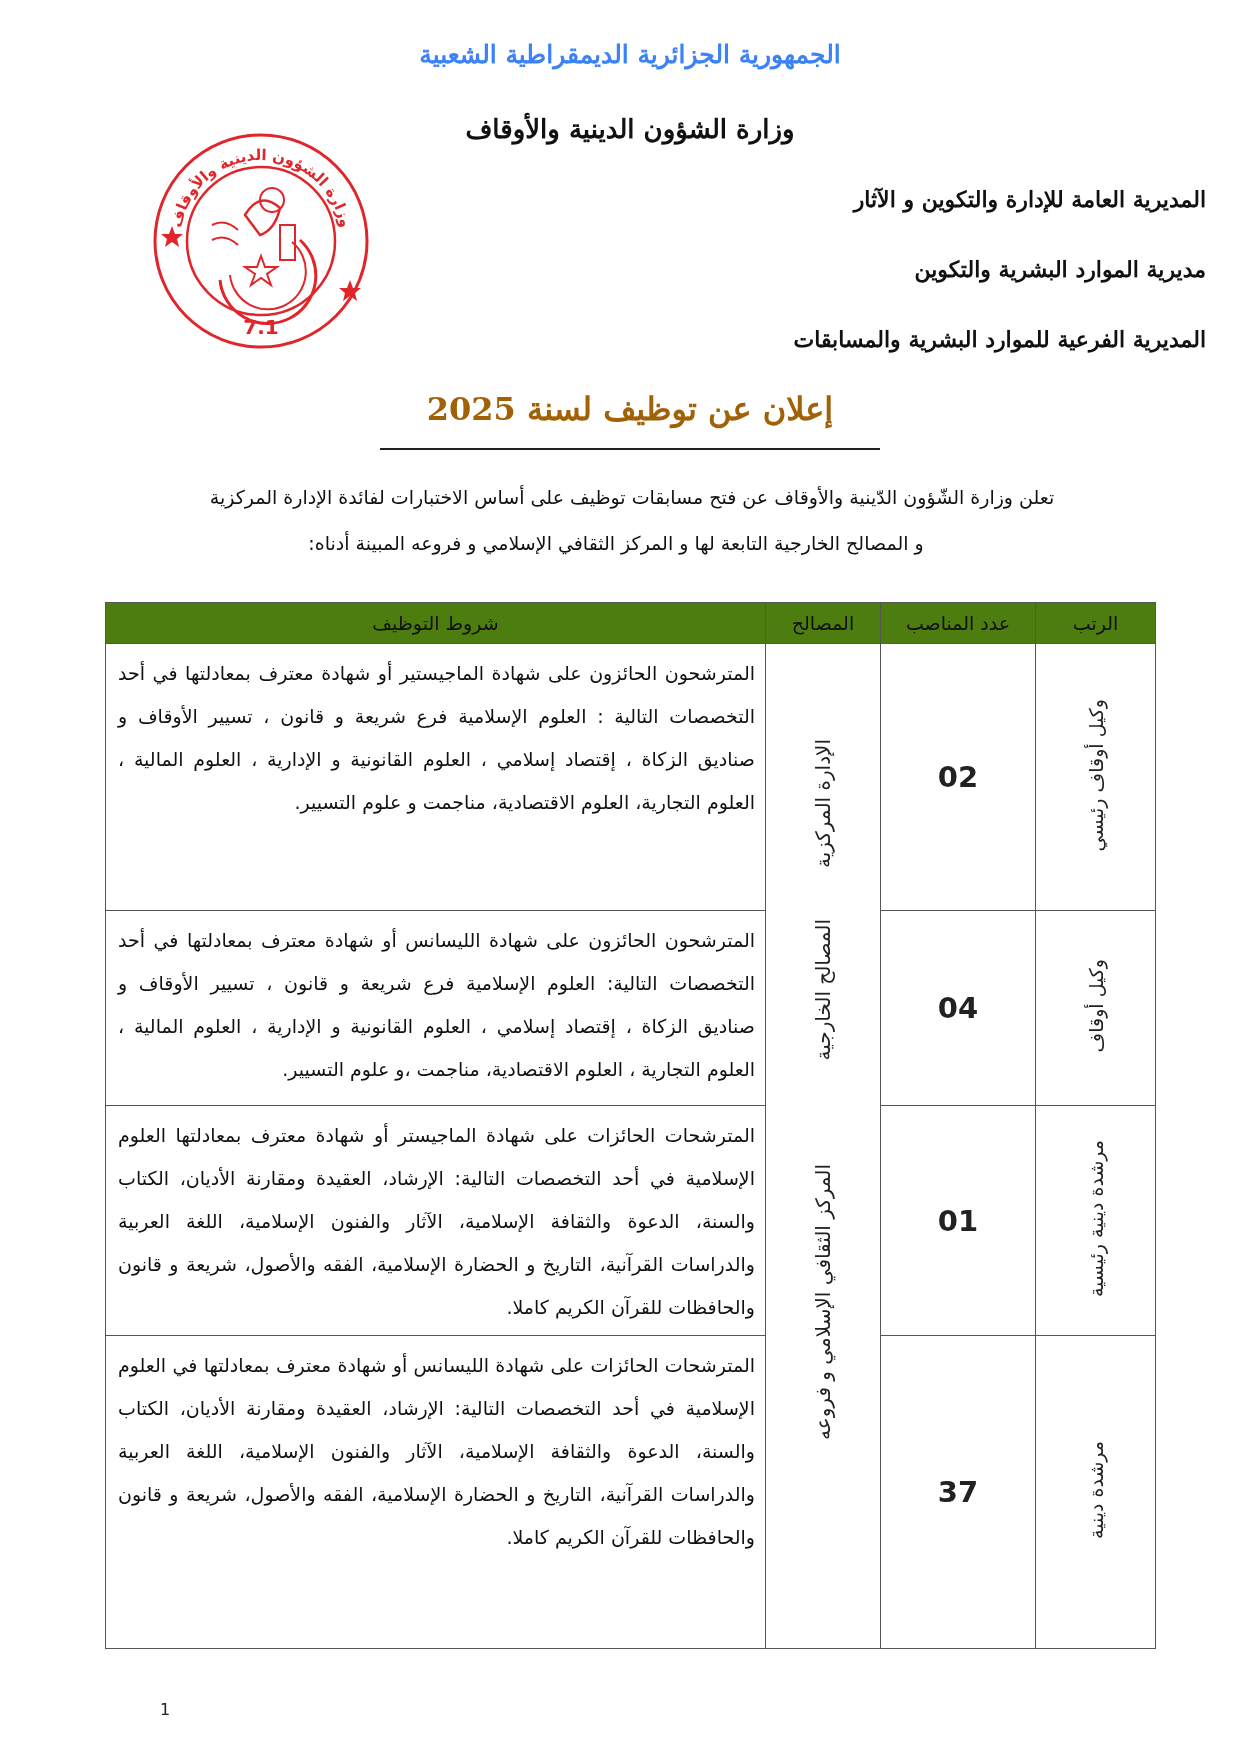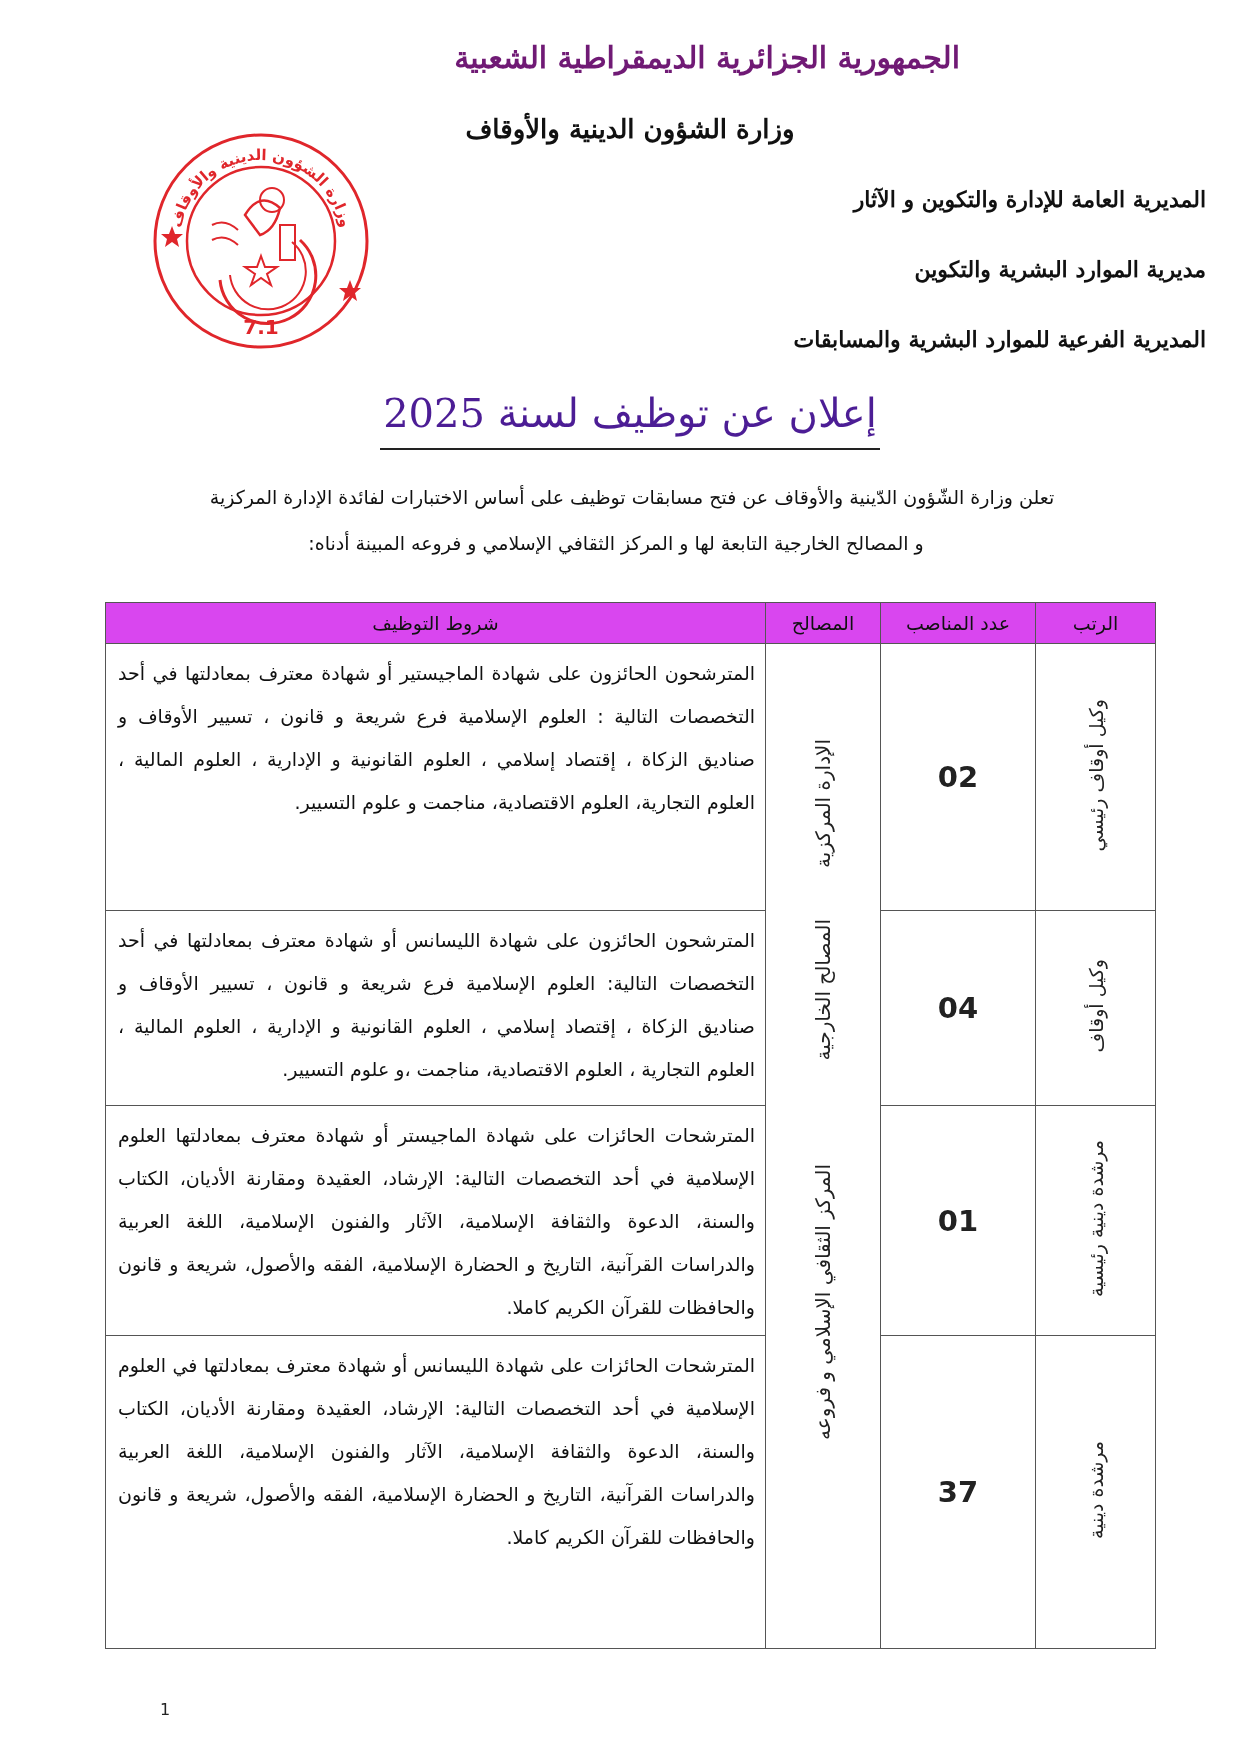--- a/index.html
+++ b/index.html
@@ -3,54 +3,54 @@
   <meta charset="utf-8">
   <style>
     html, body { margin: 0; padding: 0; }
     body {
       width: 1252px; height: 1762px; background: #ffffff; position: relative; overflow: hidden;
       font-family: "DejaVu Sans", sans-serif; color: #1a1a1a;
     }
     .abs { position: absolute; }
     .rtl { direction: rtl; }
     .h-title {
-      left: 300px; top: 40px; width: 660px; 
-      font-family: "DejaVu Serif", serif; font-weight: bold; font-size: 30px; color: #701a75;
+      left: 300px; top: 40px; width: 660px; text-align: center;
+      font-family: "DejaVu Serif", serif; font-weight: bold; font-size: 25px; color: #3b82f6;
     }
     .h-ministry {
       left: 420px; top: 114px; width: 420px; text-align: center;
       font-family: "DejaVu Serif", serif; font-weight: bold; font-size: 26px; color: #111;
     }
     .dir-line {
       right: 46px; width: 560px; text-align: right;
       font-family: "DejaVu Serif", serif; font-weight: bold; font-size: 22px; color: #111;
     }
     .stamp {
       left: 150px; top: 130px; width: 222px; height: 222px;
     }
     .ann-title {
       left: 380px; top: 390px; width: 500px; text-align: center;
-      font-family: "DejaVu Serif", serif; font-weight: normal; font-size: 40px; color: #4c1d95;
+      font-family: "DejaVu Serif", serif; font-weight: bold; font-size: 32px; color: #a16207;
     }
     .ann-underline {
       left: 380px; top: 448px; width: 500px; height: 2px; background: #222;
     }
     .intro {
       right: 110px; width: 1000px; text-align: center; font-size: 19px; color: #111;
       white-space: nowrap;
     }
     table.jobs {
       position: absolute; left: 105px; top: 602px; width: 1050px; height: 1046px;
       border-collapse: collapse; direction: rtl; table-layout: fixed;
     }
     table.jobs th, table.jobs td {
       border: 1px solid #555; padding: 0;
     }
     table.jobs th {
-      background: #d946ef; height: 40px; font-weight: normal; font-size: 19px; color: #111;
+      background: #4d7c0f; height: 40px; font-weight: normal; font-size: 19px; color: #111;
     }
     .rank-cell { text-align: center; vertical-align: middle; }
     .rank-cell .rot {
       display: inline-block; writing-mode: vertical-rl; transform: rotate(180deg);
       font-size: 19px; color: #222; white-space: nowrap;
     }
     .count-cell {
       text-align: center; vertical-align: middle; font-family: "DejaVu Sans", sans-serif;
       font-weight: bold; font-size: 29px; color: #222;
     }

